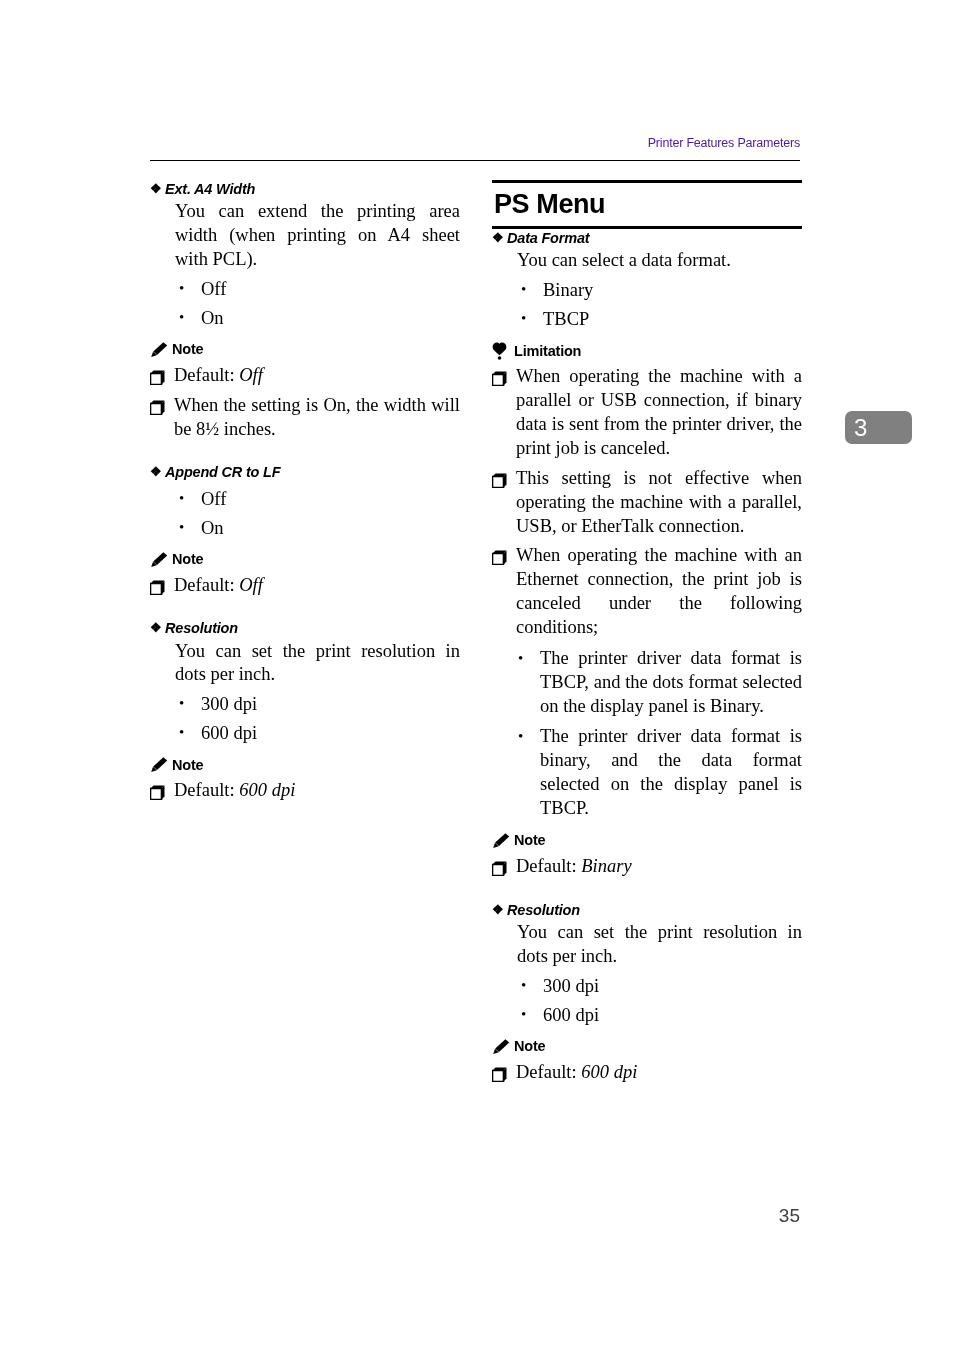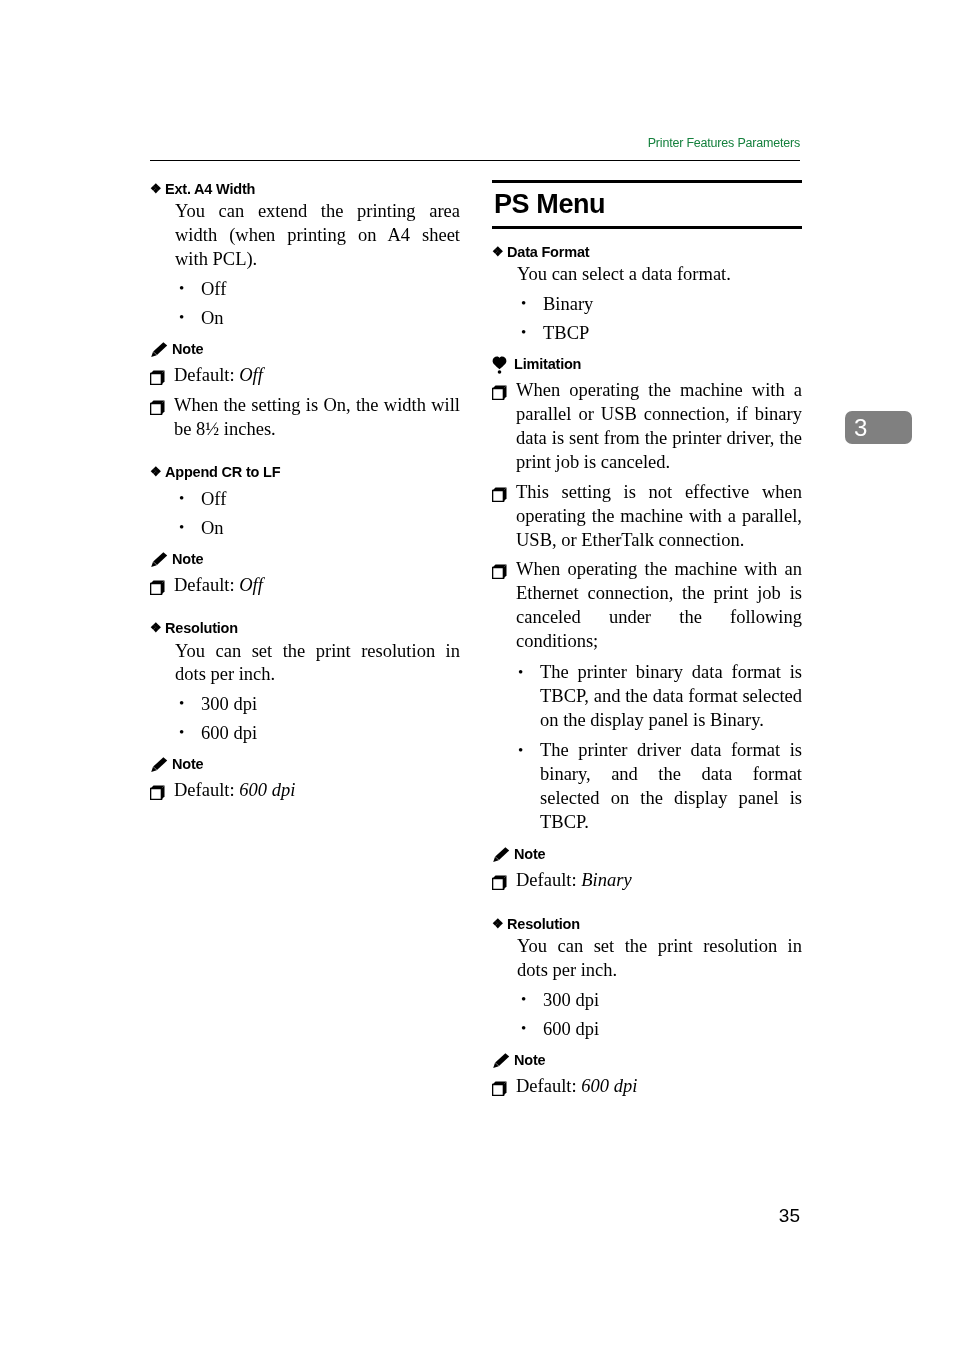--- a/index.html
+++ b/index.html
@@ -19,21 +19,21 @@
   
   .page-header {
     position: absolute;
     left: 150px;
     top: 136px;
     width: 650px;
     text-align: right;
     font-family: "Liberation Sans", sans-serif;
     font-size: 12.5px;
     letter-spacing: -0.2px;
-    color: #15803d;
+    color: #4c1d95;
   }
   .header-rule {
     position: absolute;
     left: 150px;
     top: 160px;
     width: 650px;
     height: 1px;
     background: #000;
   }
 
@@ -63,21 +63,21 @@
     margin-bottom: 2px;
   }
   .dia-icon {
     width: 15px;
     flex: 0 0 15px;
     line-height: 1;
     font-size: 13px;
     padding-top: 2px;
     color: #000;
   }
-  .sec-head-label { line-height: 1.25; }
+  .sec-head-label { line-height: 1.25; font-style: italic; }
 
   .sec-body {
     margin-left: 25px;
     font-size: 18.5px;
     line-height: 1.29;
     text-align: justify;
     text-justify: inter-word;
     hyphens: manual;
   }
 
@@ -100,21 +100,21 @@
     line-height: 1.55;
   }
   .li-round .txt { flex: 1 1 auto; text-align: justify; }
 
   
   .callout {
     margin-top: 11px;
   }
   .callout-head {
     display: flex;
-    align-items: flex-start;
+    align-items: center;
     font-family: "Liberation Sans", sans-serif;
     font-weight: bold;
     font-size: 14.5px;
     letter-spacing: -0.2px;
     margin-bottom: 2px;
   }
   .callout-head .ico {
     flex: 0 0 22px;
     width: 22px;
     height: 17px;
@@ -159,21 +159,21 @@
     flex: 0 0 22px;
     width: 22px;
     font-size: 15px;
     line-height: 1.55;
   }
   .li-sub .txt { flex: 1 1 auto; text-align: justify; }
 
   .it { font-style: italic; }
 
   
-  .menu-head-block { margin-bottom: 14px; }
+  .menu-head-block { }
   .rule-thick {
     width: 310px;
     height: 3px;
     background: #000;
   }
   .menu-title {
     font-family: "Liberation Sans", sans-serif;
     font-weight: bold;
     font-size: 27px;
     letter-spacing: -0.4px;
@@ -204,21 +204,21 @@
 
   
   .folio {
     position: absolute;
     left: 700px;
     top: 1205px;
     width: 100px;
     text-align: right;
     font-family: "Liberation Sans", sans-serif;
     font-size: 19px;
-    color: #000000;
+    color: #404040;
   }
 </style>
 </head>
 <body>
 
 <div class="page-header">Printer Features Parameters</div>
 <div class="header-rule"></div>
 
 <div class="chapter-tab">
   <span>3</span>
@@ -429,21 +429,21 @@
                 <path d="M11.5 3.5 L14.5 0.5 L14.5 11.5 L11.5 14.5 Z" fill="#000"></path>
                 <path d="M0.5 3.5 L3.5 0.5 L14.5 0.5 L11.5 3.5 Z" fill="#000"></path>
               </svg>
           </span>
           <span class="txt">When operating the machine with an Ethernet connection, the print job is canceled under the following conditions;</span>
         </div>
 
         <div class="sub-list">
           <div class="li-sub">
             <span class="bul">•</span>
-            <span class="txt">The printer binary data format is TBCP, and the data format selected on the display panel is Binary.</span>
+            <span class="txt">The printer driver data format is TBCP, and the dots format selected on the display panel is Binary.</span>
           </div>
           <div class="li-sub">
             <span class="bul">•</span>
             <span class="txt">The printer driver data format is binary, and the data format selected on the display panel is TBCP.</span>
           </div>
         </div>
       </div>
 
       <div class="callout">
         <div class="callout-head">

